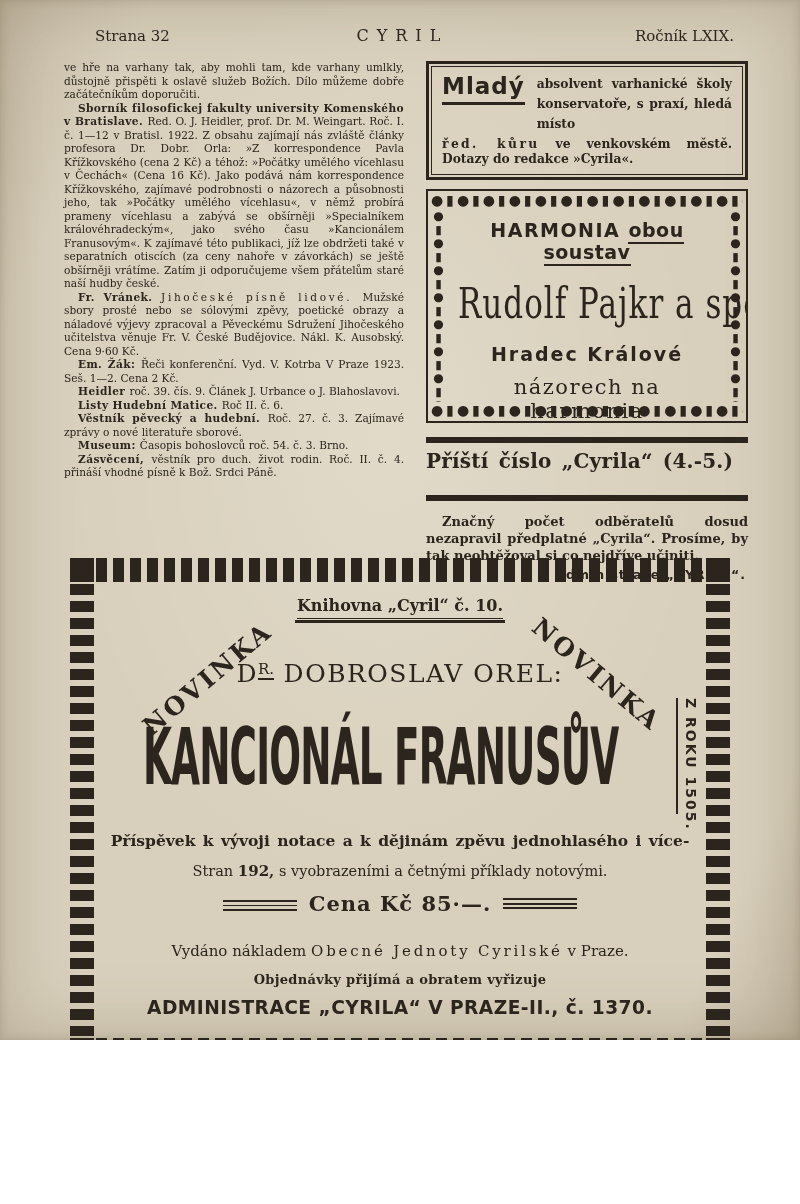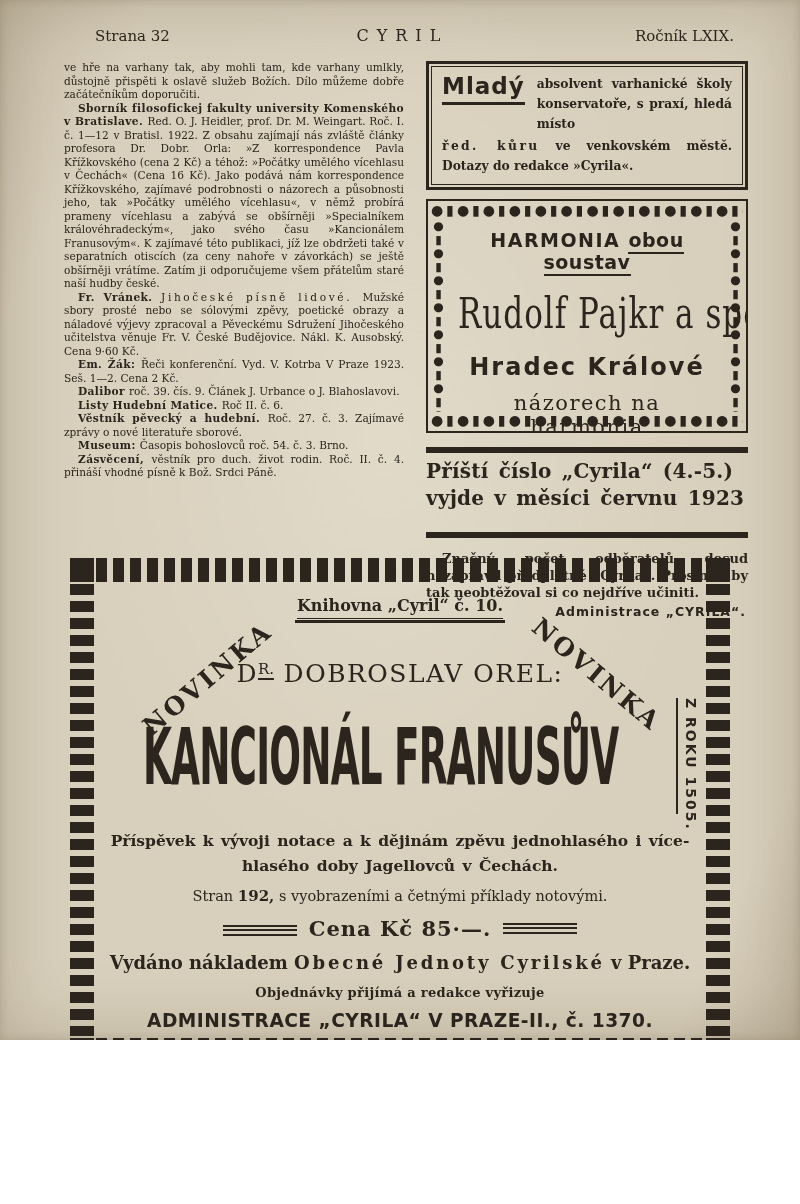--- a/index.html
+++ b/index.html
@@ -33,33 +33,33 @@
   .para .lead{font-weight:bold; letter-spacing:.4px;}
   .para .spaced{letter-spacing:2.6px;}
   .col-right{width:322px;}
 
   
   .mlady{border:3px solid var(--ink); padding:2px;}
   .mlady-inner{border:1px solid var(--ink); padding:7px 10px 8px;}
   .mlady-top{display:flex; gap:12px; align-items:flex-start;}
   .mlady-word{font-family:"DejaVu Sans", sans-serif; font-weight:bold; font-size:23px; line-height:24px; border-bottom:3px solid var(--ink); padding-bottom:4px; letter-spacing:1px;}
   .mlady-right{flex:1; font-weight:bold; font-size:12.3px; line-height:20px; text-align:justify;}
-  .mlady-rest{font-weight:bold; font-size:12.3px; line-height:20px; text-align:justify; margin-top:2px;}
+  .mlady-rest{font-weight:bold; font-size:12.3px; line-height:15px; text-align:justify; margin-top:2px;}
   .mlady-rest .spaced{letter-spacing:2.4px;}
 
   
   .harm{margin-top:9px; border:2px solid var(--ink); position:relative; text-align:center; padding:24px 30px 20px; height:234px; overflow:hidden;}
   .orn-h{position:absolute; left:3px; right:3px; height:16px; line-height:15px; overflow:hidden; font-family:"DejaVu Sans", sans-serif; font-size:14px; letter-spacing:3px; white-space:nowrap; color:var(--ink);}
   .orn-top{top:2px;} .orn-bottom{bottom:2px;}
   .orn-v{position:absolute; top:19px; bottom:19px; width:15px; overflow:hidden; font-family:"DejaVu Sans", sans-serif; font-size:12px; line-height:13.5px; word-break:break-all; color:var(--ink);}
   .orn-left{left:3px;} .orn-right{right:3px;}
   .harm-line1{font-family:"DejaVu Sans", sans-serif; font-weight:bold; font-size:19px; letter-spacing:1.5px; margin-top:4px;}
   .harm-line1 .sub{border-bottom:2px solid var(--ink); padding-bottom:1px; letter-spacing:.5px;}
   .harm-company{font-size:31px; letter-spacing:1px; margin-top:22px; transform:scaleY(1.4); white-space:nowrap;}
-  .harm-city{font-family:"DejaVu Sans", sans-serif; font-weight:bold; font-size:24px; letter-spacing:2px; margin-top:22px;}
+  .harm-city{font-family:"DejaVu Sans", sans-serif; font-weight:bold; font-size:19px; letter-spacing:2px; margin-top:22px;}
   .harm-business{font-size:21px; letter-spacing:1.5px; margin-top:10px;}
   .harm-founded{font-weight:bold; font-size:15px; letter-spacing:1px; margin-top:11px;}
 
   
   .next-issue{margin-top:14px;}
   .rule-a{border-top:2px solid var(--ink); border-bottom:4px solid var(--ink); height:4px;}
   .rule-b{border-top:4px solid var(--ink); border-bottom:2px solid var(--ink); height:4px;}
   .next-text{font-weight:bold; font-size:20px; line-height:27px; word-spacing:3px; padding:5px 0 20px; letter-spacing:.2px;}
 
   
@@ -92,21 +92,21 @@
 
   .subtitle{margin-top:18px; font-weight:bold; font-size:15.5px; line-height:25px; word-spacing:2px;}
   .pages-line{margin-top:9px; font-size:14.5px;}
   .pages-line b{font-size:15px;}
 
   .price-row{display:flex; align-items:center; justify-content:center; gap:12px; margin-top:11px;}
   .rule3{width:74px; height:11px; background:linear-gradient(var(--ink) 0 2px, transparent 2px 4.5px, var(--ink) 4.5px 6.5px, transparent 6.5px 9px, var(--ink) 9px 11px); flex:none;}
   .rule3.l{transform:translateY(2px);}
   .price{font-weight:bold; font-size:21px; letter-spacing:1px; font-family:"DejaVu Serif", serif;}
 
-  .publisher{margin-top:11px; font-weight:bold; font-size:18px;}
+  .publisher{margin-top:26px; font-weight:normal; font-size:15px;}
   .publisher .spaced{letter-spacing:2.8px;}
   .orders{margin-top:12px; font-weight:bold; font-size:13px; letter-spacing:.3px;}
   .admin-row{display:flex; justify-content:center; margin-top:8px;}
   .admin{font-family:"DejaVu Sans", sans-serif; font-weight:bold; font-size:20px; letter-spacing:.5px; white-space:nowrap; transform:scaleX(.93); flex:none;}
 
   
   .footer{position:absolute; top:1064px; left:70px; right:54px; border-top:1px solid rgba(43,37,29,.65); padding-top:7px; text-align:center; font-size:11.8px; letter-spacing:.2px;}
 </style>
 </head>
 <body>
@@ -119,21 +119,21 @@
     <span>Ročník LXIX.</span>
   </div>
 
   <div class="columns">
 
     <div class="col-left">
         <div class="para">ve hře na varhany tak, aby mohli tam, kde varhany umlkly, důstojně přispěti k oslavě služeb Božích. Dílo můžeme dobře začátečníkům doporučiti.</div>
         <div class="para ind"><span class="lead">Sborník filosofickej fakulty university Komenského v Bratislave. </span>Red. O. J. Heidler, prof. Dr. M. Weingart. Roč. I. č. 1—12 v Bratisl. 1922. Z obsahu zajímají nás zvláště články profesora Dr. Dobr. Orla: »Z korrespondence Pavla Křížkovského (cena 2 Kč) a téhož: »Počátky umělého vícehlasu v Čechách« (Cena 16 Kč). Jako podává nám korrespondence Křížkovského, zajímavé podrobnosti o názorech a působnosti jeho, tak »Počátky umělého vícehlasu«, v němž probírá prameny vícehlasu a zabývá se obšírněji »Specialníkem královéhradeckým«, jako svého času »Kancionálem Franusovým«. K zajímavé této publikaci, jíž lze obdržeti také v separatních otiscích (za ceny nahoře v závorkách) se ještě obšírněji vrátíme. Zatím ji odporučujeme všem přátelům staré naší hudby české.</div>
         <div class="para ind"><span class="lead">Fr. Vránek. </span><span class="spaced">Jihočeské písně lidové. </span>Mužské sbory prosté nebo se sólovými zpěvy, poetické obrazy a náladové výjevy zpracoval a Pěveckému Sdružení Jihočeského učitelstva věnuje Fr. V. České Budějovice. Nákl. K. Ausobský. Cena 9·60 Kč.</div>
         <div class="para ind"><span class="lead">Em. Žák: </span>Řeči konferenční. Vyd. V. Kotrba V Praze 1923. Seš. 1—2. Cena 2 Kč.</div>
-        <div class="para ind"><span class="lead">Dalibor </span>roč. 39. čís. 9. Článek J. Urbance o J. Blahoslavovi.</div>
+        <div class="para ind"><span class="lead">Heidler </span>roč. 39. čís. 9. Článek J. Urbance o J. Blahoslavovi.</div>
         <div class="para ind"><span class="lead">Listy Hudební Matice. </span>Roč II. č. 6.</div>
         <div class="para ind"><span class="lead">Věstník pěvecký a hudební. </span>Roč. 27. č. 3. Zajímavé zprávy o nové literatuře sborové.</div>
         <div class="para ind"><span class="lead">Museum: </span>Časopis bohoslovců roč. 54. č. 3. Brno.</div>
         <div class="para ind"><span class="lead">Zásvěcení, </span>věstník pro duch. život rodin. Roč. II. č. 4. přináší vhodné písně k Bož. Srdci Páně.</div>
       </div>
 
     <div class="col-right">
 
       <div class="mlady">
         <div class="mlady-inner">
@@ -160,21 +160,20 @@
         <div class="harm-company">Rudolf Pajkr a spol.</div>
         <div class="harm-city">Hradec Králové</div>
         <div class="harm-business">názorech na harmonia</div>
         <div class="harm-founded">zal. 1894.</div>
       </div>
 
       <div class="next-issue">
         <div class="rule-a"></div>
         <div class="next-text">
           <div>Příští číslo „Cyrila“ (4.-5.)</div>
-          <div>vyjde v měsíci červnu 1923</div>
         </div>
         <div class="rule-b"></div>
       </div>
 
       <div class="notice">
         <div class="notice-text">Značný počet odběratelů dosud nezapravil předplatné „Cyrila“. Prosíme, by tak neobtěžoval si co nejdříve učiniti.</div>
         <div class="notice-sig">Administrace „CYRILA“.</div>
       </div>
 
     </div>
@@ -195,34 +194,33 @@
 
       <div class="author"><span>D</span><sup>R.</sup><span> DOBROSLAV OREL:</span></div>
 
       <div class="title-row">
         <div class="title-text">KANCIONÁL FRANUSŮV</div>
         <div class="year-note">Z ROKU 1505.</div>
       </div>
 
       <div class="subtitle">
         <div>Příspěvek k vývoji notace a k dějinám zpěvu jednohlasého i více-</div>
-        <div>hlasého doby Jagellovců v Čechách.</div>
       </div>
 
       <div class="pages-line"><span>Stran </span><b>192,</b><span> s vyobrazeními a četnými příklady notovými.</span></div>
 
       <div class="price-row">
         <div class="rule3 l"></div>
         <div class="price">Cena Kč 85·—.</div>
         <div class="rule3"></div>
       </div>
 
       <div class="publisher"><span>Vydáno nákladem </span><span class="spaced">Obecné Jednoty Cyrilské</span><span> v Praze.</span></div>
 
-      <div class="orders">Objednávky přijímá a redakce vyřizuje</div>
+      <div class="orders">Objednávky přijímá a obratem vyřizuje</div>
 
       <div class="admin-row">
         <div class="admin">ADMINISTRACE „CYRILA“ V PRAZE-II., č. 1370.</div>
       </div>
     </div>
 
     <div class="film-v"></div>
     <div class="film-c"></div>
     <div class="film-h"></div>
     <div class="film-c"></div>

